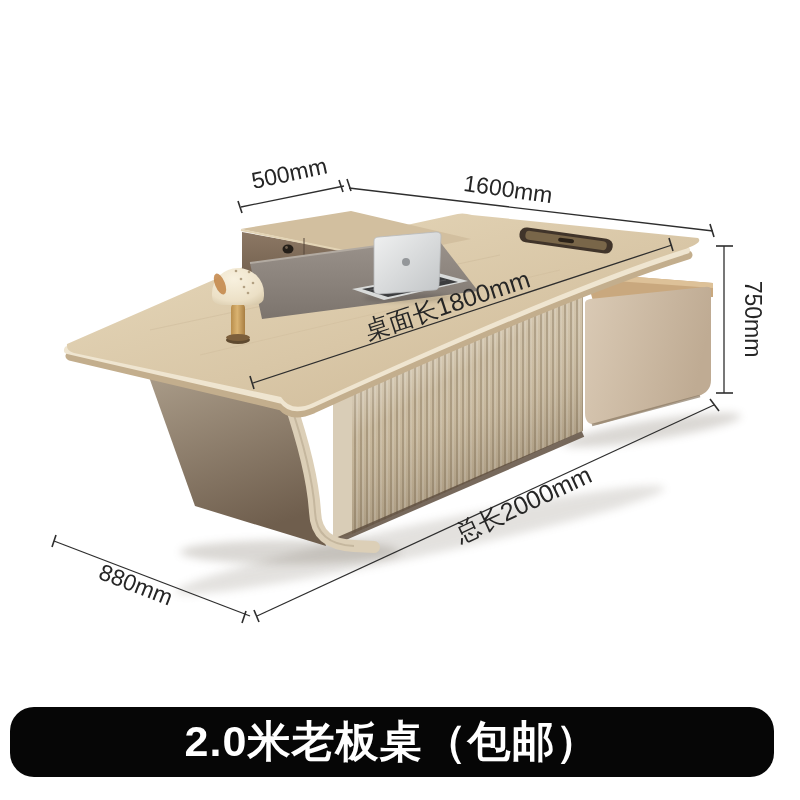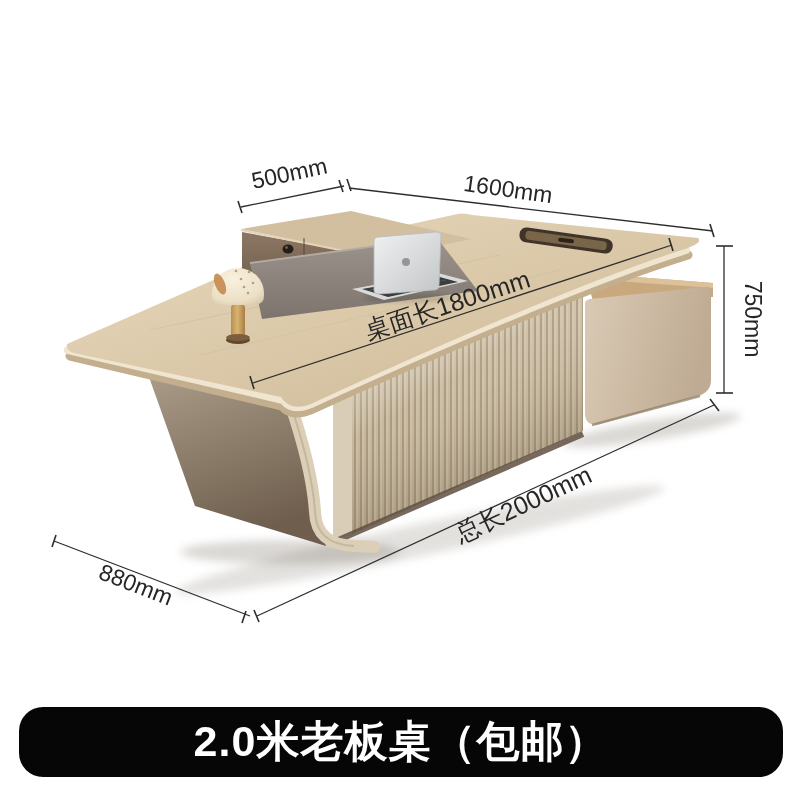--- a/index.html
+++ b/index.html
@@ -9,21 +9,21 @@
   }
   #stage{position:absolute;left:0;top:0;width:800px;height:800px;}
   .dim-label{
     font-size:23px;fill:#262626;text-anchor:middle;
     font-family:"Liberation Sans","DejaVu Sans",sans-serif;
   }
   .dim-label-cn{font-size:25px;}
   .dim-line{stroke:#2e2e2e;stroke-width:1.3;fill:none;}
   .dim-tick{stroke:#2e2e2e;stroke-width:1.6;fill:none;}
   #title-banner{
-    position:absolute;left:19px;top:707px;width:764px;height:70px;
+    position:absolute;left:10px;top:707px;width:764px;height:70px;
     border-radius:24px;background:#060606;
     display:flex;align-items:center;justify-content:center;
   }
   #title-banner span{
     color:#ffffff;font-size:43px;font-weight:bold;letter-spacing:1px;
     font-family:"Liberation Sans","DejaVu Sans",sans-serif;
   }
 </style>
 </head>
 <body>

